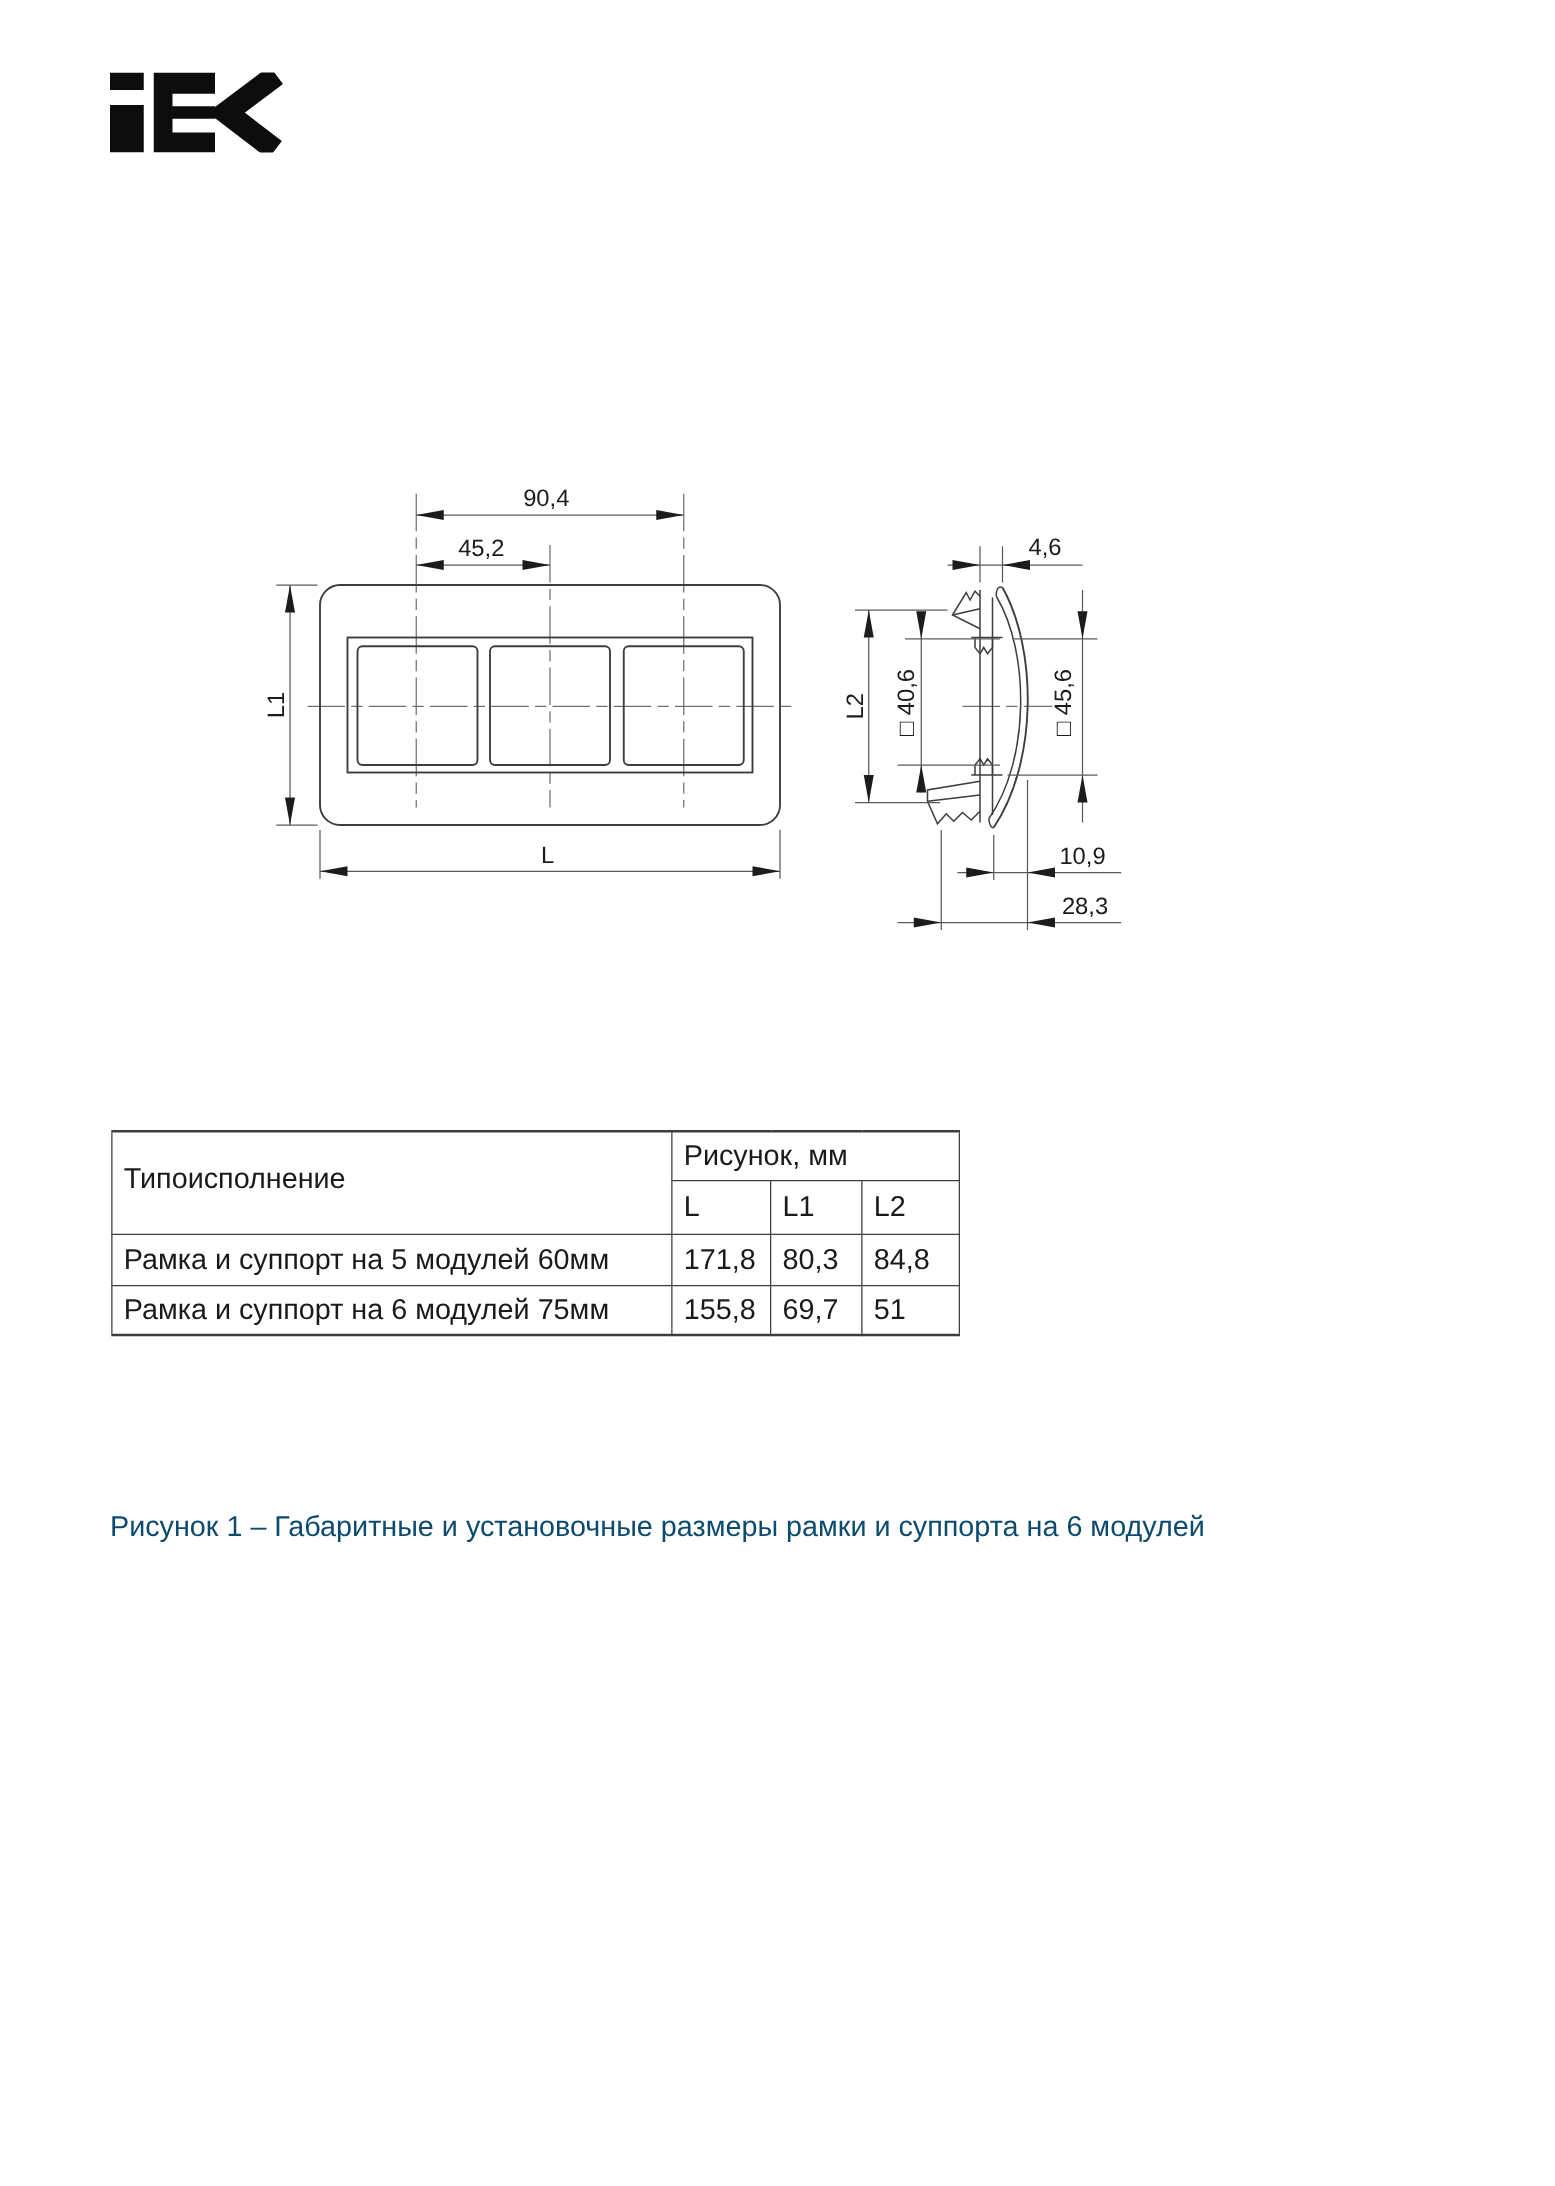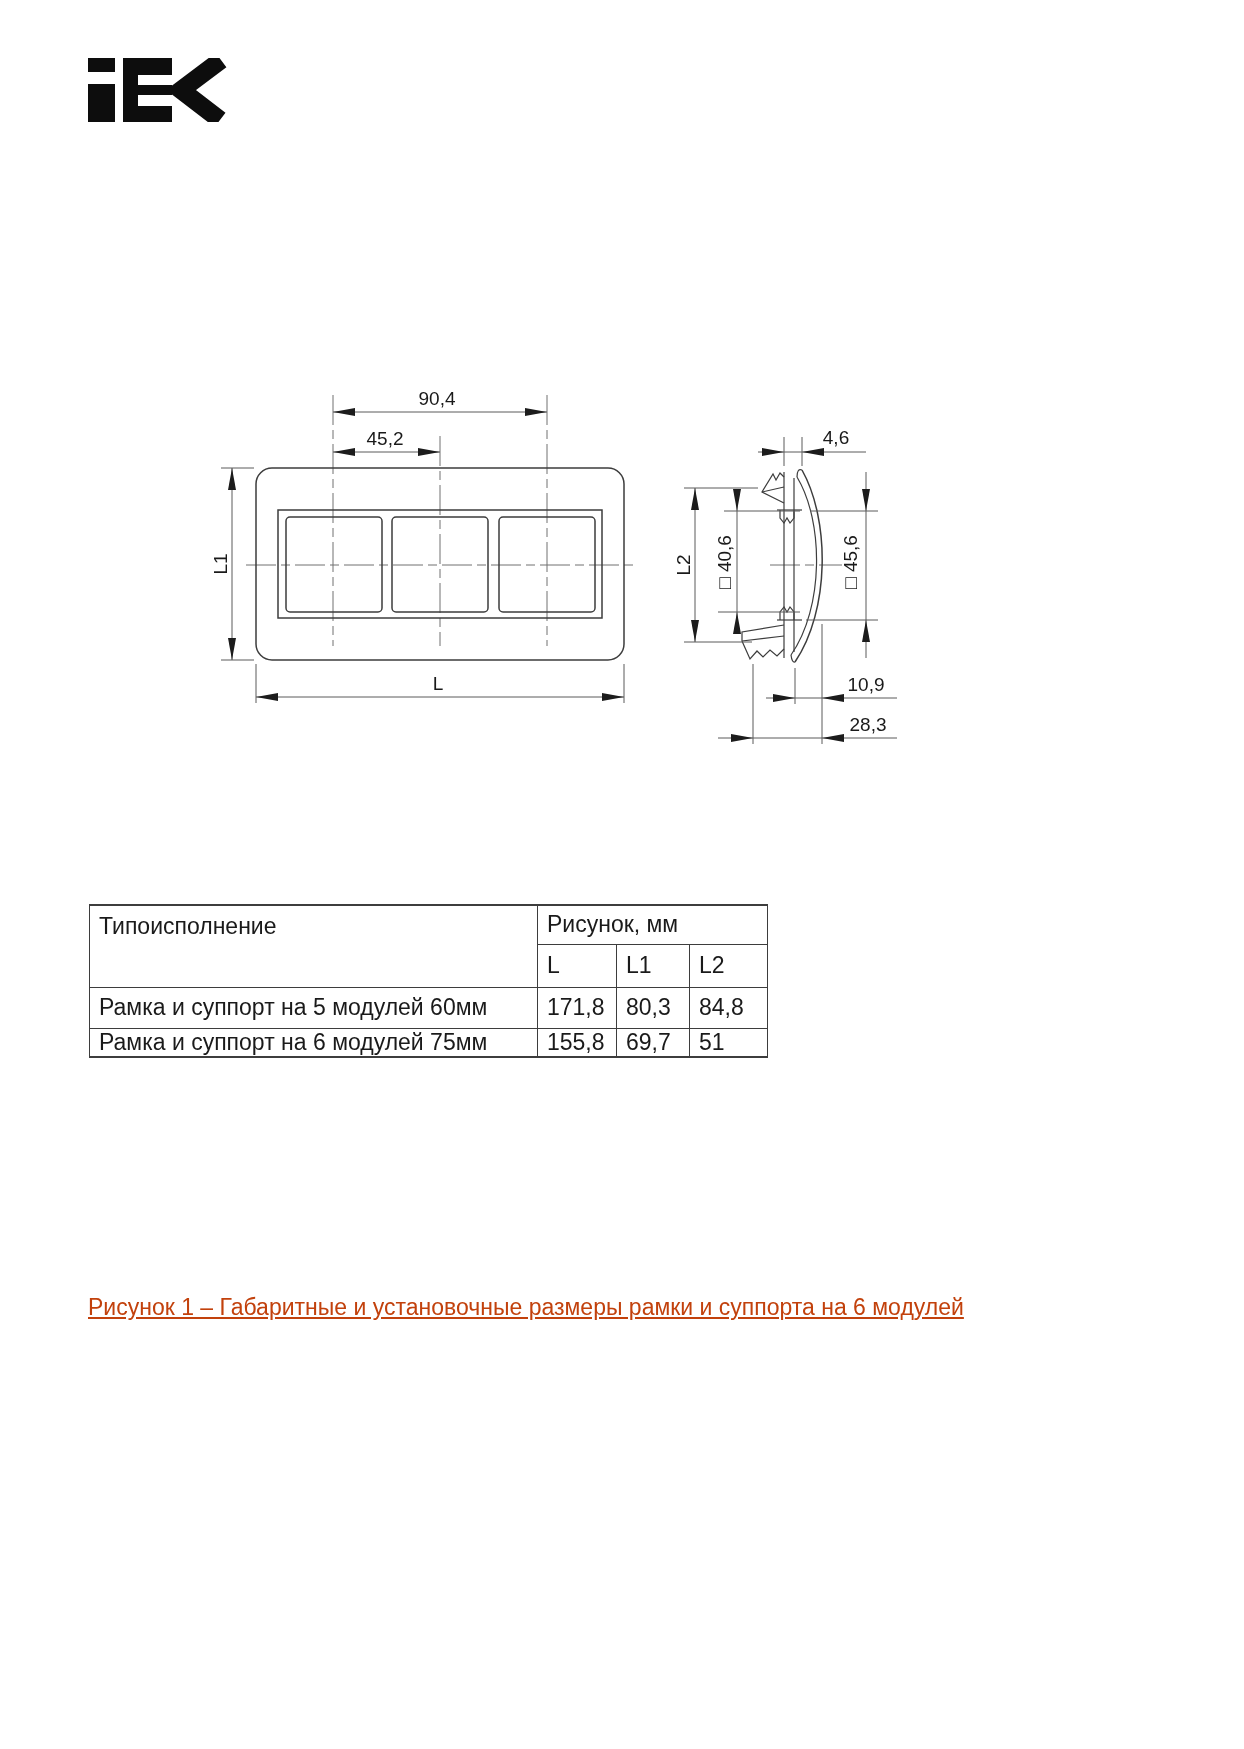--- a/index.html
+++ b/index.html
@@ -51,31 +51,30 @@
     color: #1a1a1a;
   }
   .spec-table td {
     border: 1px solid #3d3d3d;
     padding: 0 9px;
     vertical-align: middle;
     overflow: hidden;
     white-space: nowrap;
   }
   .spec-table { border-top: 2px solid #3d3d3d; border-bottom: 2px solid #3d3d3d; }
-  .spec-table td.type-head { vertical-align: top; padding-top: 7px; }
+  .spec-table td.type-head { vertical-align: top; padding-top: 23px; }
   .caption {
     position: absolute;
     left: 88px;
-    top: 1296px;
+    top: 1210px;
     width: 1060px;
     font-size: 23px;
     line-height: 1;
-    color: #c2410c;
+    color: #0c4a6e;
     white-space: nowrap;
-    text-decoration: underline;
   }
 </style>
 </head>
 <body>
 
 <div class="page">
 
   <div class="logo" aria-label="IEK">
     <svg width="139" height="64" viewBox="0 0 139 64">
 
@@ -235,21 +234,21 @@
         <td>L</td>
         <td>L1</td>
         <td>L2</td>
       </tr>
       <tr style="height:41px">
         <td>Рамка и суппорт на 5 модулей 60мм</td>
         <td>171,8</td>
         <td>80,3</td>
         <td>84,8</td>
       </tr>
-      <tr style="height:28px">
+      <tr style="height:40px">
         <td>Рамка и суппорт на 6 модулей 75мм</td>
         <td>155,8</td>
         <td>69,7</td>
         <td>51</td>
       </tr>
     </tbody>
   </table>
 
   <div class="caption">Рисунок 1 – Габаритные и установочные размеры рамки и суппорта на 6 модулей</div>
 

